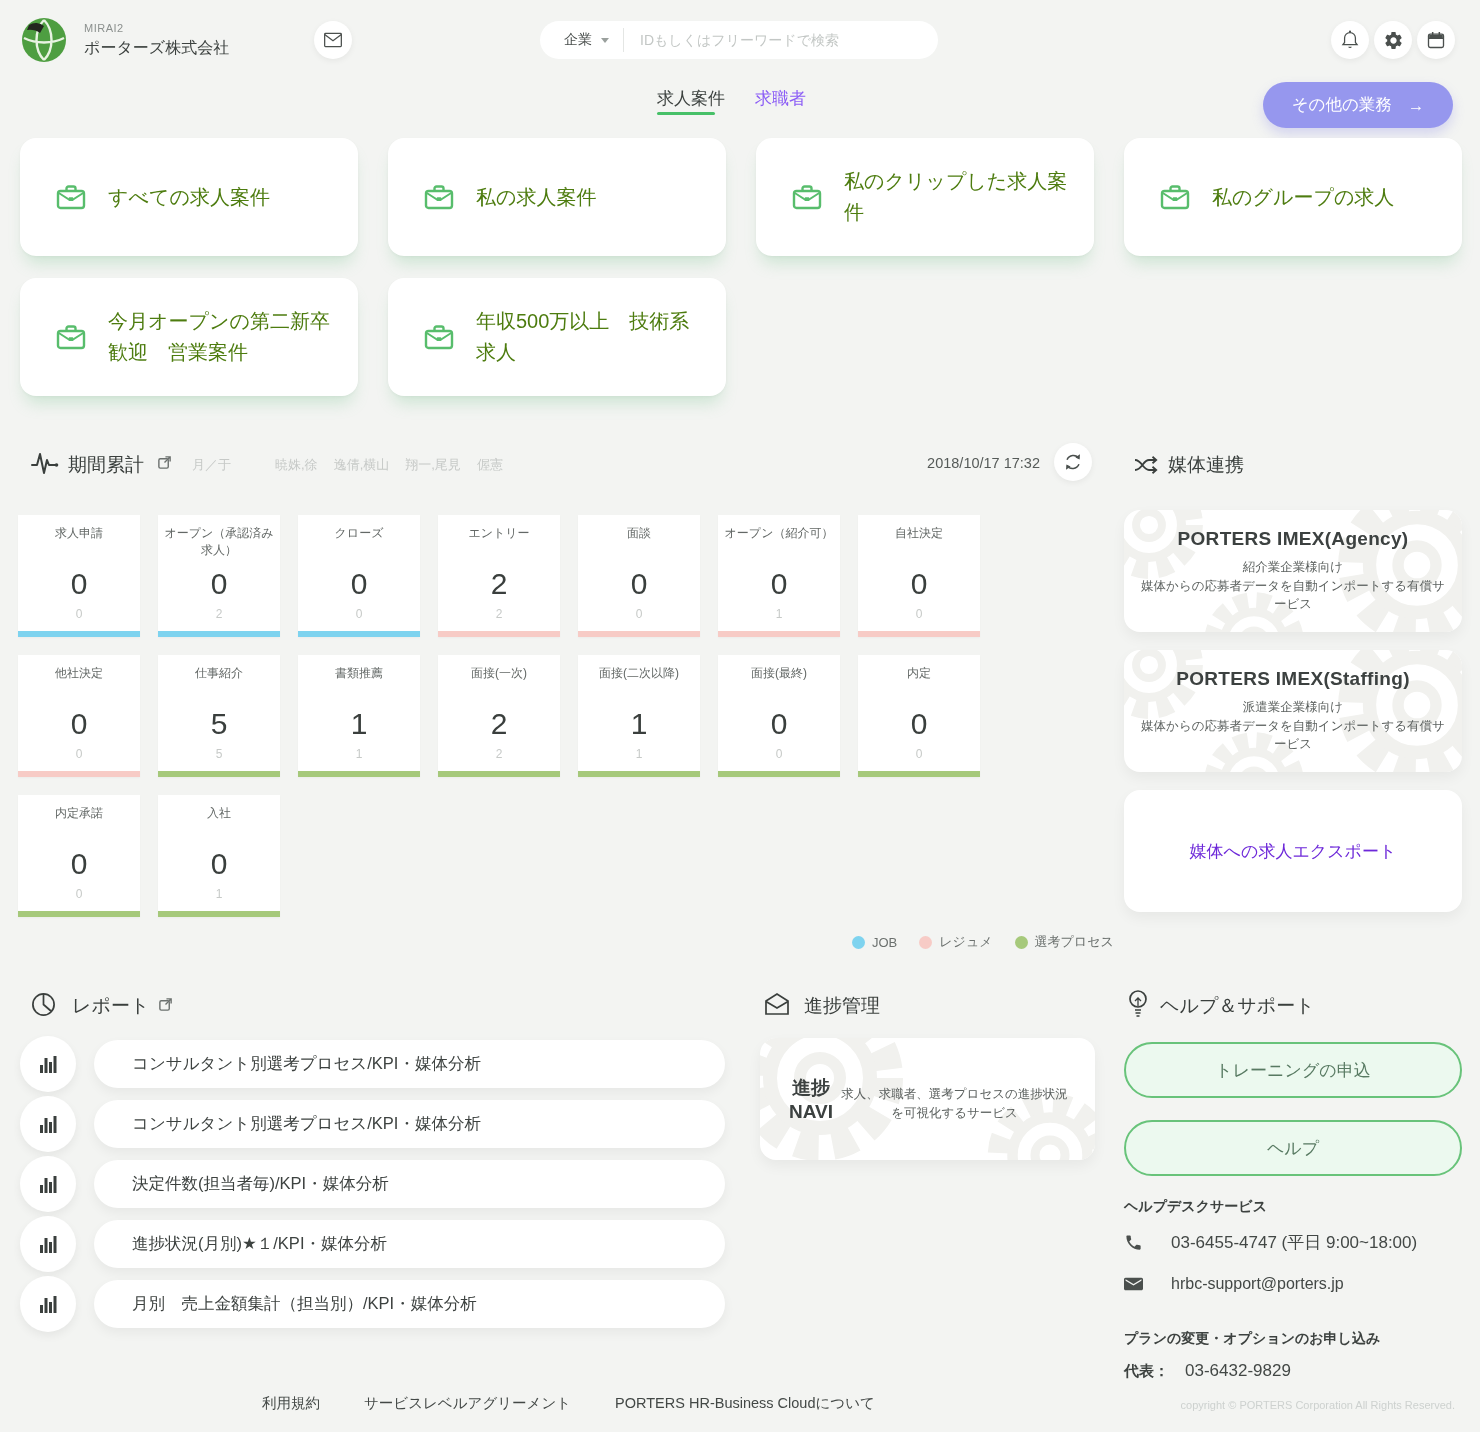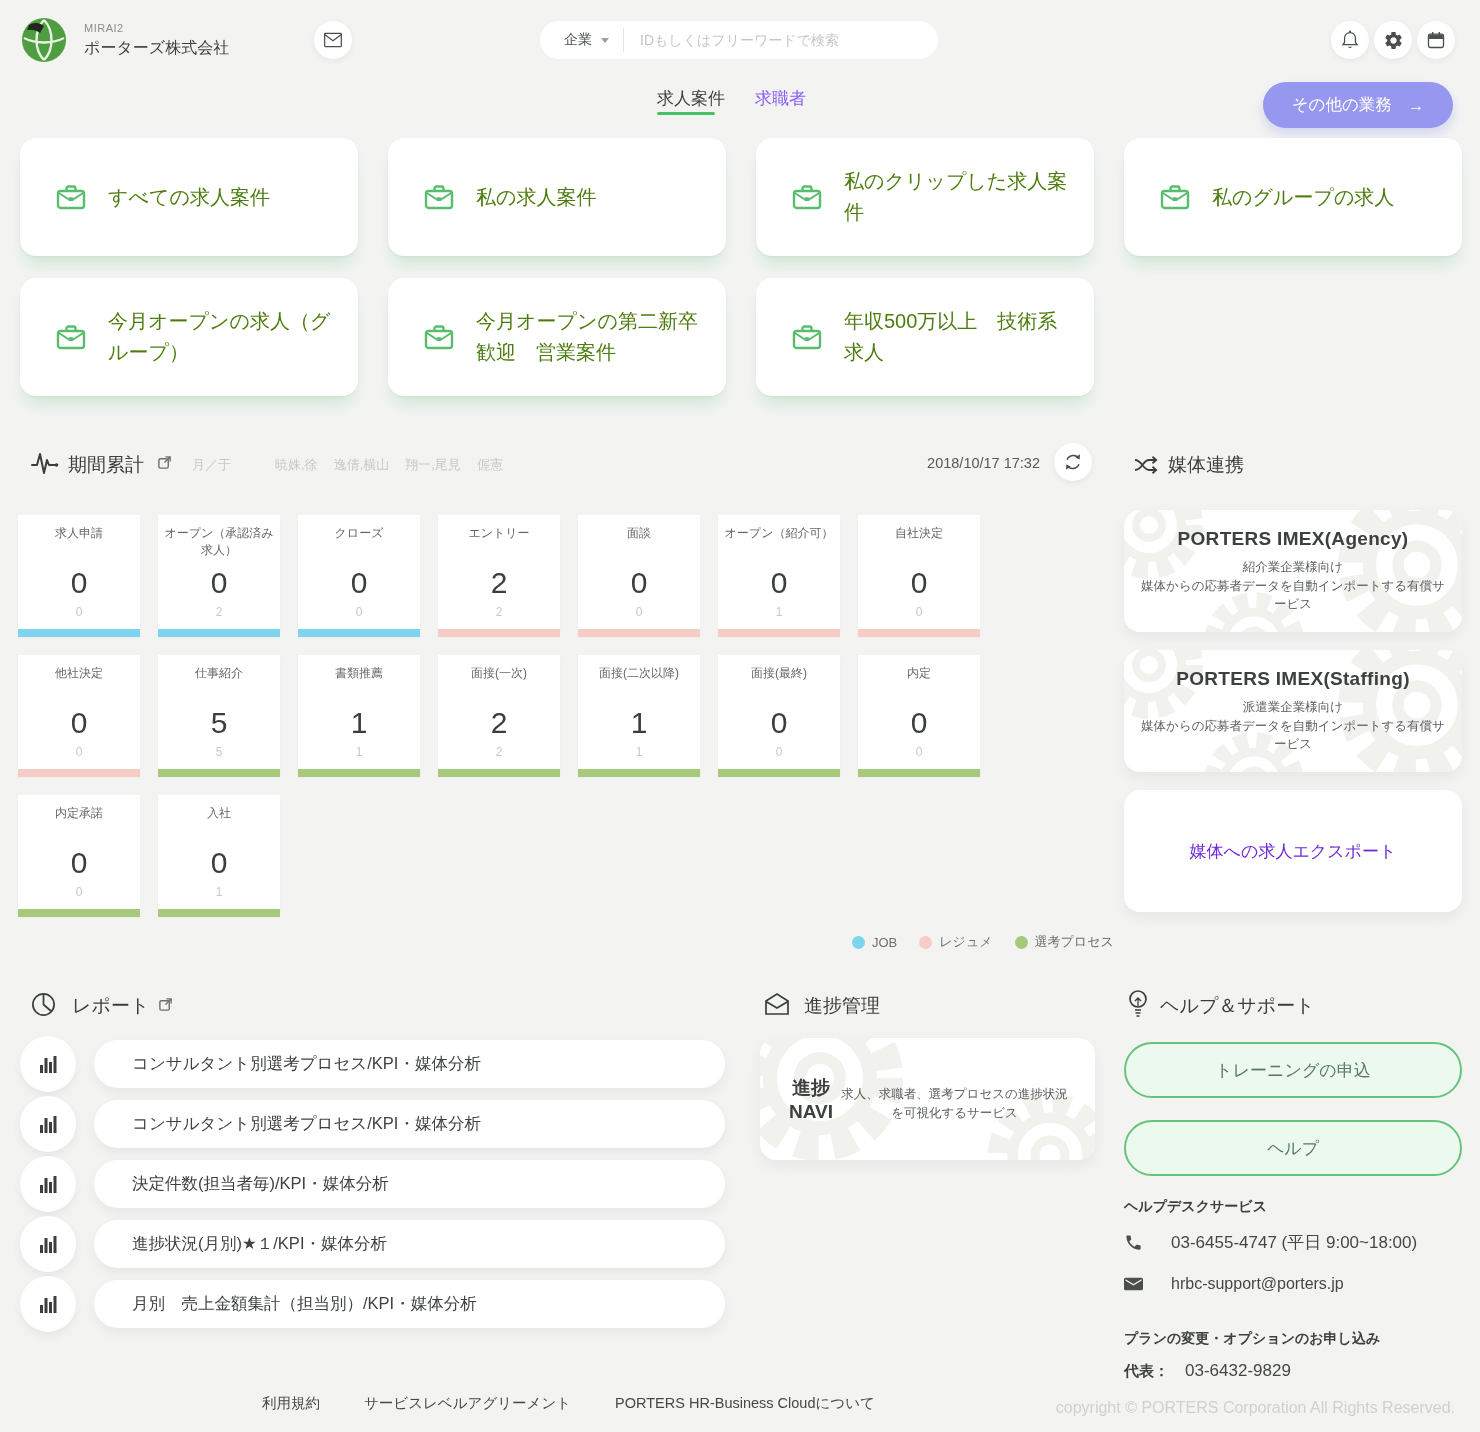--- a/index.html
+++ b/index.html
@@ -33,21 +33,21 @@
   .job-card{height:118px;background:#fff;border-radius:16px;display:flex;align-items:center;gap:22px;
             padding:0 18px 0 36px;box-sizing:border-box;cursor:pointer;
             box-shadow:0 12px 16px -5px rgba(106,190,132,.28),0 1px 3px rgba(0,0,0,.04);}
   .job-card-label{font-size:20px;color:#4d7c0f;line-height:1.55;}
 
   
   .sec-title{font-size:19px;color:#3a3f3d;}
 
   
   .tiles-grid{display:flex;flex-wrap:wrap;gap:18px;width:990px;}
-  .tile{width:122px;height:122px;background:#fff;border-bottom:8px solid #c2410c;box-sizing:border-box;
+  .tile{width:122px;height:122px;background:#fff;border-bottom:6px solid #c2410c;box-sizing:border-box;
         display:flex;flex-direction:column;padding:10px 6px 6px;cursor:pointer;box-shadow:0 1px 2px rgba(0,0,0,.03);}
   .tile-label{font-size:12px;color:#636866;text-align:center;line-height:1.45;min-height:36px;}
   .tile-value{flex:1;display:flex;align-items:center;justify-content:center;font-size:30px;color:#3a3f3d;}
   .tile-sub{font-size:12px;color:#c7cac8;text-align:center;height:18px;}
   .legend{display:flex;gap:22px;align-items:center;}
   .legend-item{display:flex;align-items:center;gap:7px;font-size:13px;color:#6b706e;}
   .legend-dot{width:13px;height:13px;border-radius:50%;}
 
   
   .media-col{display:flex;flex-direction:column;gap:18px;width:338px;}
@@ -80,21 +80,21 @@
             color:#587a62;font-size:17px;display:flex;align-items:center;justify-content:center;cursor:pointer;font-family:inherit;}
   .help-heading{font-size:14px;font-weight:bold;color:#3d4240;}
   .contact-row{display:flex;align-items:center;gap:28px;font-size:17px;color:#43484
 6;}
   .rep-row{display:flex;align-items:baseline;gap:16px;}
   .rep-label{font-size:15px;font-weight:bold;color:#3d4240;}
 
   
   .footer-links{display:flex;gap:44px;}
   .footer-link{font-size:14.5px;color:#434846;cursor:pointer;}
-  .copyright{font-size:16px;color:#cdd1cf;}
+  .copyright{font-size:11px;color:#cdd1cf;}
 </style>
 </head>
 <body>
 
 <div class="page">
 
   <div class="abs" style="left:20px;top:16px;width:48px;height:48px;">
     <svg width="48" height="48" viewBox="0 0 48 48">
       <circle cx="24" cy="24" r="22" fill="#4e9e41"></circle>
       <path d="M24 4 C14 14 14 34 24 44 M24 4 C34 14 34 34 24 44 M4 22 C16 28 32 28 44 22" stroke="#e8f3e2" stroke-width="2.4" fill="none"></path>
@@ -197,31 +197,20 @@
       <div class="job-card">
         <span style="display: flex;">
           <svg width="30" height="28" viewBox="0 0 30 28">
             <rect x="2" y="8" width="26" height="17" rx="2.5" fill="none" stroke="#58bd6c" stroke-width="2.4"></rect>
             <path d="M10.5 8 V5.5 a2 2 0 0 1 2-2 h5 a2 2 0 0 1 2 2 V8" fill="none" stroke="#58bd6c" stroke-width="2.4"></path>
             <path d="M2.8 10 L13 16.5 h4 L27.2 10" fill="none" stroke="#58bd6c" stroke-width="2"></path>
             <rect x="12.8" y="14.3" width="4.4" height="3.6" rx="0.5" fill="#58bd6c"></rect>
           </svg>
         </span>
         <span class="job-card-label">私のグループの求人</span>
-      </div>
-      <div class="job-card">
-        <span style="display: flex;">
-          <svg width="30" height="28" viewBox="0 0 30 28">
-            <rect x="2" y="8" width="26" height="17" rx="2.5" fill="none" stroke="#58bd6c" stroke-width="2.4"></rect>
-            <path d="M10.5 8 V5.5 a2 2 0 0 1 2-2 h5 a2 2 0 0 1 2 2 V8" fill="none" stroke="#58bd6c" stroke-width="2.4"></path>
-            <path d="M2.8 10 L13 16.5 h4 L27.2 10" fill="none" stroke="#58bd6c" stroke-width="2"></path>
-            <rect x="12.8" y="14.3" width="4.4" height="3.6" rx="0.5" fill="#58bd6c"></rect>
-          </svg>
-        </span>
-        <span class="job-card-label">今月オープンの求人（グループ）</span>
       </div>
       <div class="job-card">
         <span style="display: flex;">
           <svg width="30" height="28" viewBox="0 0 30 28">
             <rect x="2" y="8" width="26" height="17" rx="2.5" fill="none" stroke="#58bd6c" stroke-width="2.4"></rect>
             <path d="M10.5 8 V5.5 a2 2 0 0 1 2-2 h5 a2 2 0 0 1 2 2 V8" fill="none" stroke="#58bd6c" stroke-width="2.4"></path>
             <path d="M2.8 10 L13 16.5 h4 L27.2 10" fill="none" stroke="#58bd6c" stroke-width="2"></path>
             <rect x="12.8" y="14.3" width="4.4" height="3.6" rx="0.5" fill="#58bd6c"></rect>
           </svg>
         </span>

